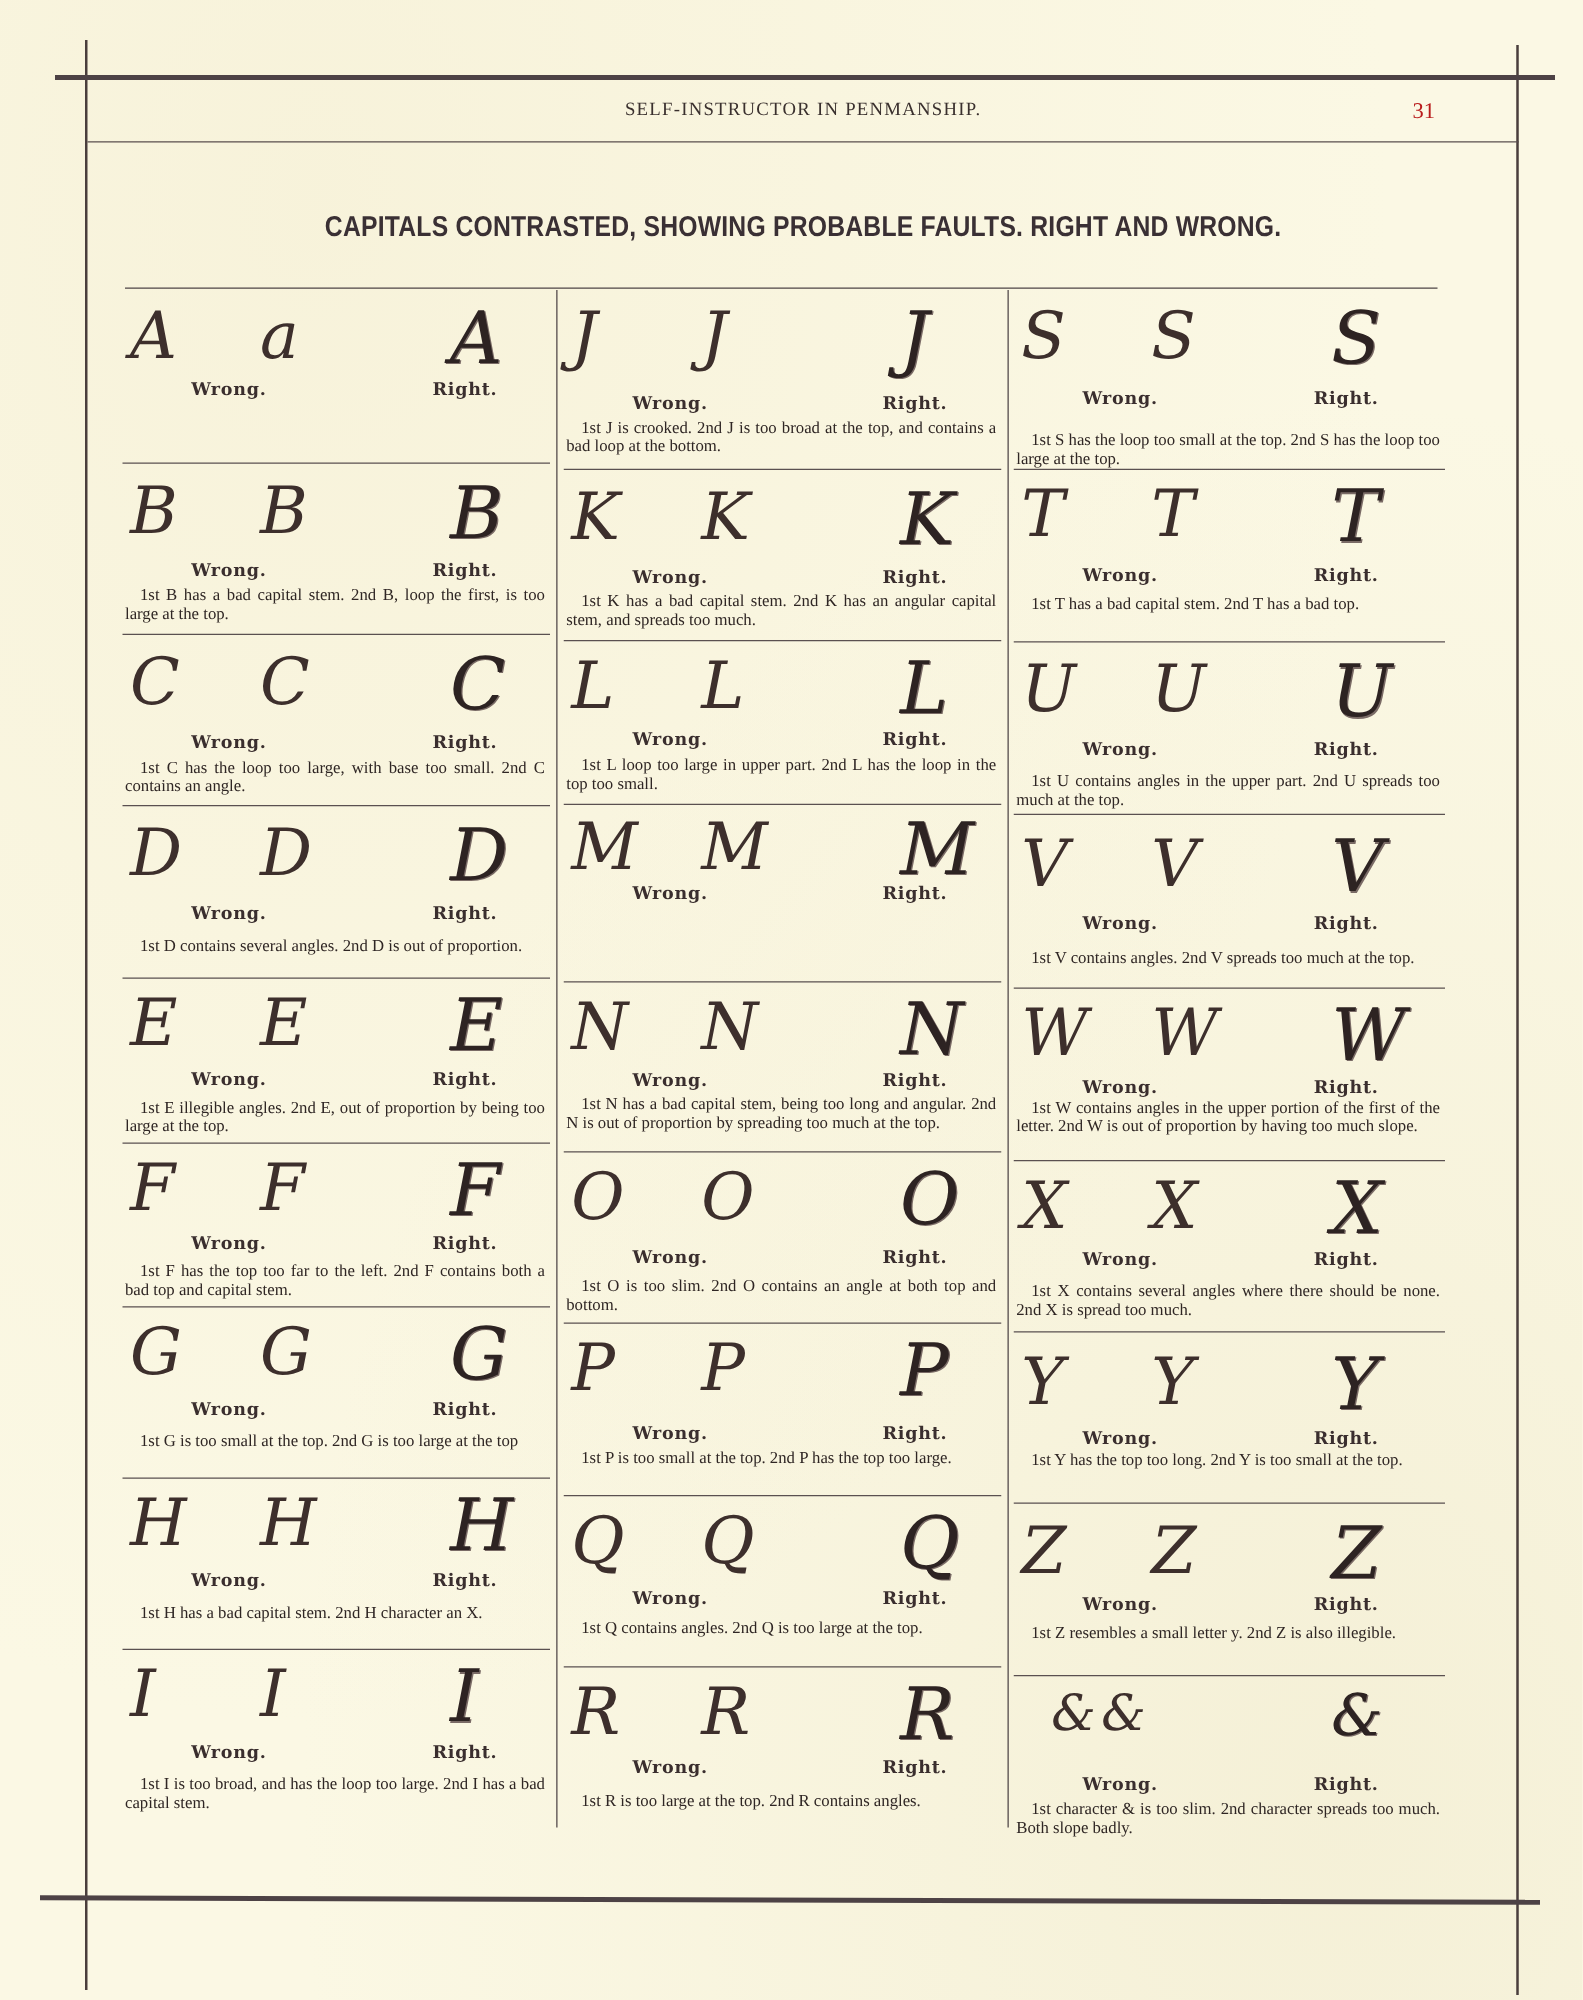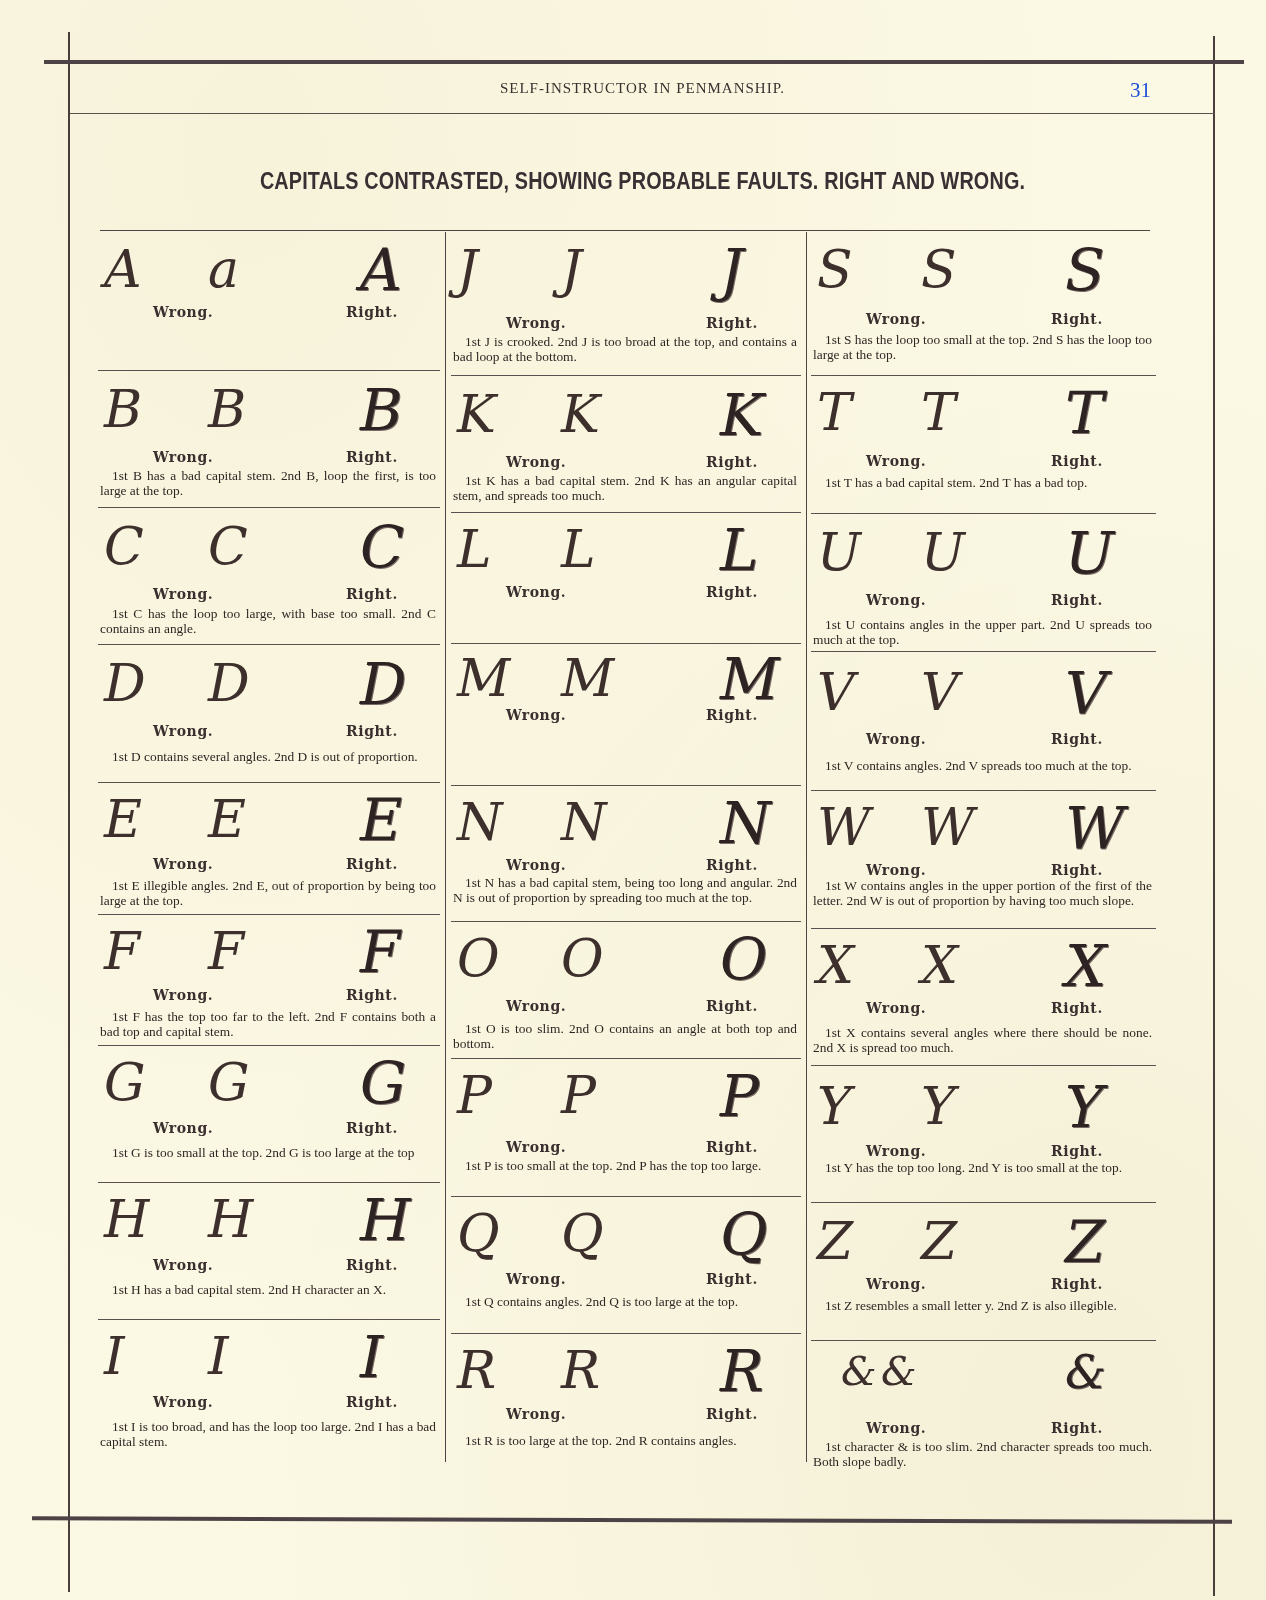--- a/index.html
+++ b/index.html
@@ -18,21 +18,21 @@
     }
     .vrule { position: absolute; width: 2px; background: #4a3e3c; }
     .hrule-thick { position: absolute; height: 4px; background: #4d4245; }
     .hrule-thin { position: absolute; height: 1px; background: #5a4f4e; }
 
     .running-head {
       position: absolute; top: 80px; left: 70px; width: 1145px; height: 24px;
       text-align: center; font-size: 15px; letter-spacing: 1px; color: #3a302e;
     }
     .page-number {
-      position: absolute; top: 78px; left: 1130px; font-size: 21px; color: #1d4ed8;
+      position: absolute; top: 78px; left: 1130px; font-size: 18px; color: #b91c1c;
     }
     .title {
       position: absolute; top: 168px; left: 70px; width: 1145px; text-align: center;
       font-family: "Liberation Sans", "DejaVu Sans", sans-serif;
       font-weight: bold; font-size: 23px; letter-spacing: 0.2px; color: #3a3034;
       transform: scaleX(0.86); transform-origin: 50% 50%;
     }
     .grid-top { position: absolute; top: 230px; left: 100px; width: 1050px; height: 1px; background: #4e4446; }
     .col { position: absolute; top: 231px; }
     .col-divider { position: absolute; width: 1px; background: #4e4446; }
@@ -171,20 +171,21 @@
       <span class="label" style="left:255px; top:78px;">Right.</span>
       <div class="desc" style="top:98px;">1st K has a bad capital stem.  2nd K has an angular capital stem, and spreads too much.</div>
       <div class="cell-sep"></div>
     </div>
     <div class="cell" style="top: 282px; height: 131px;">
       <span class="glyph wrong" style="left:6px; top:10px; font-size:52px;">L</span>
       <span class="glyph wrong" style="left:110px; top:10px; font-size:52px;">L</span>
       <span class="glyph right" style="left:269px; top:8px; font-size:58px;">L</span>
       <span class="label" style="left:55px; top:71px;">Wrong.</span>
       <span class="label" style="left:255px; top:71px;">Right.</span>
+      <div class="desc" style="top:92px;">1st L  loop too large in upper part.  2nd L has the loop in the top too small.</div>
       <div class="cell-sep"></div>
     </div>
     <div class="cell" style="top: 413px; height: 142px;">
       <span class="glyph wrong" style="left:6px; top:8px; font-size:52px;">M</span>
       <span class="glyph wrong" style="left:110px; top:8px; font-size:52px;">M</span>
       <span class="glyph right" style="left:269px; top:6px; font-size:58px;">M</span>
       <span class="label" style="left:55px; top:63px;">Wrong.</span>
       <span class="label" style="left:255px; top:63px;">Right.</span>
       <div class="cell-sep"></div>
     </div>
@@ -233,21 +234,21 @@
       <div class="desc" style="top:100px;">1st R is too large at the top.  2nd R contains angles.</div>
     </div>
   </div>
 <div class="col" id="col-2" style="left:811px; width:345px;">
     <div class="cell" style="top: 0px; height: 145px;">
       <span class="glyph wrong" style="left:6px; top:12px; font-size:52px;">S</span>
       <span class="glyph wrong" style="left:110px; top:12px; font-size:52px;">S</span>
       <span class="glyph right" style="left:254px; top:10px; font-size:58px;">S</span>
       <span class="label" style="left:55px; top:80px;">Wrong.</span>
       <span class="label" style="left:240px; top:80px;">Right.</span>
-      <div class="desc" style="top:102px;">1st S has the loop too small at the top.  2nd S has the loop too large at the top.</div>
+      <div class="desc" style="top:114px;">1st S has the loop too small at the top.  2nd S has the loop too large at the top.</div>
       <div class="cell-sep"></div>
     </div>
     <div class="cell" style="top: 145px; height: 138px;">
       <span class="glyph wrong" style="left:6px; top:10px; font-size:52px;">T</span>
       <span class="glyph wrong" style="left:110px; top:10px; font-size:52px;">T</span>
       <span class="glyph right" style="left:254px; top:8px; font-size:58px;">T</span>
       <span class="label" style="left:55px; top:77px;">Wrong.</span>
       <span class="label" style="left:240px; top:77px;">Right.</span>
       <div class="desc" style="top:100px;">1st T has a bad capital stem.  2nd T has a bad top.</div>
       <div class="cell-sep"></div>

